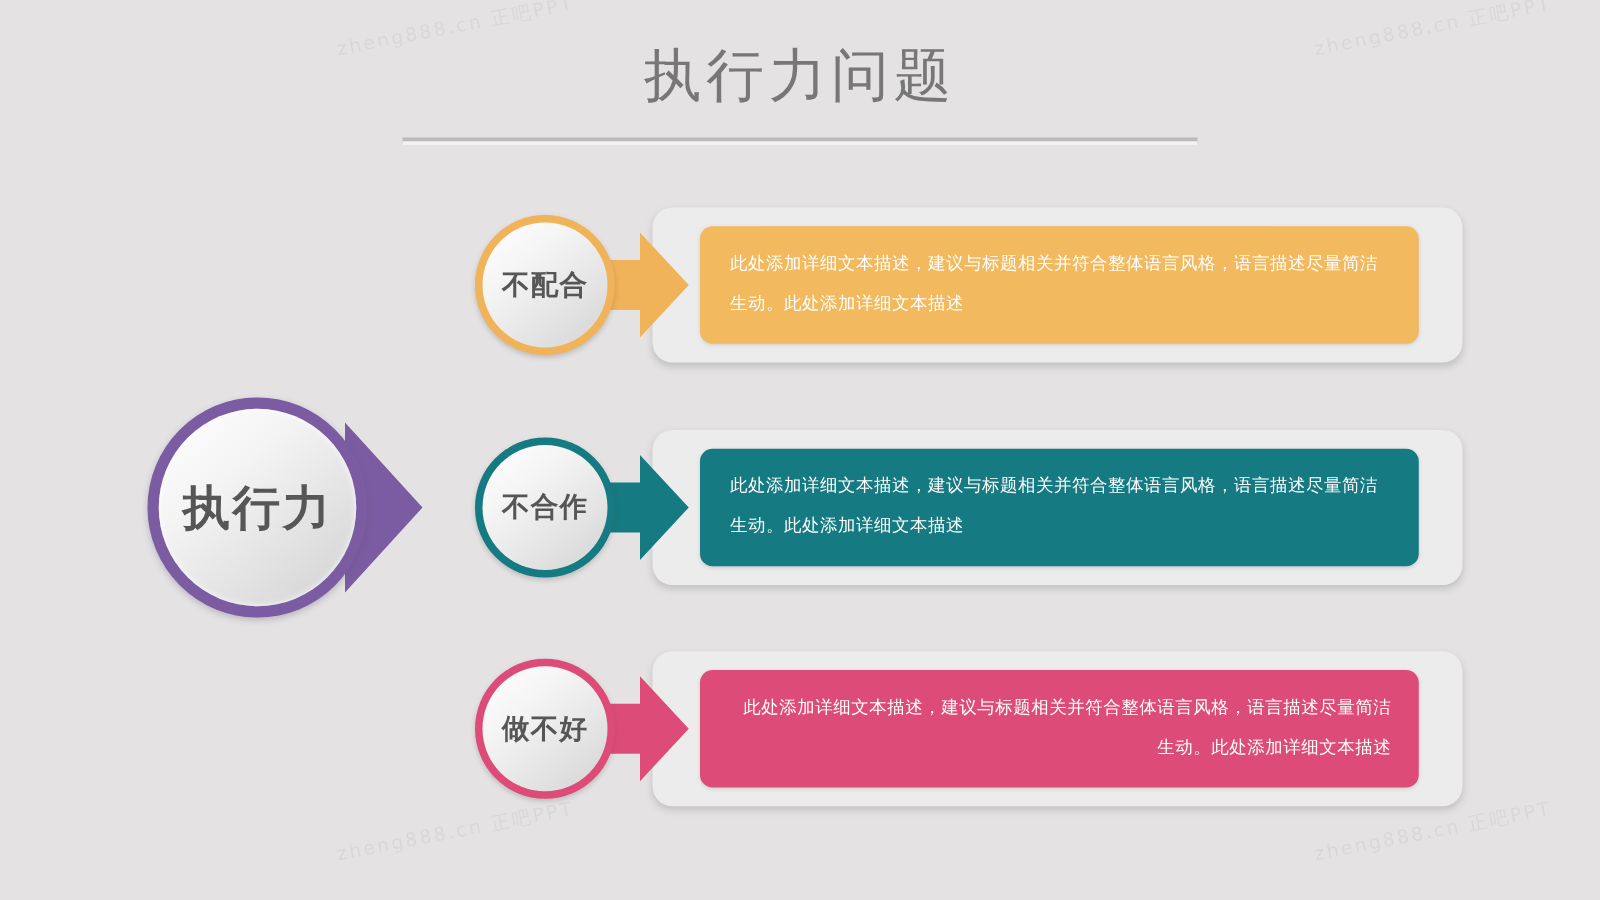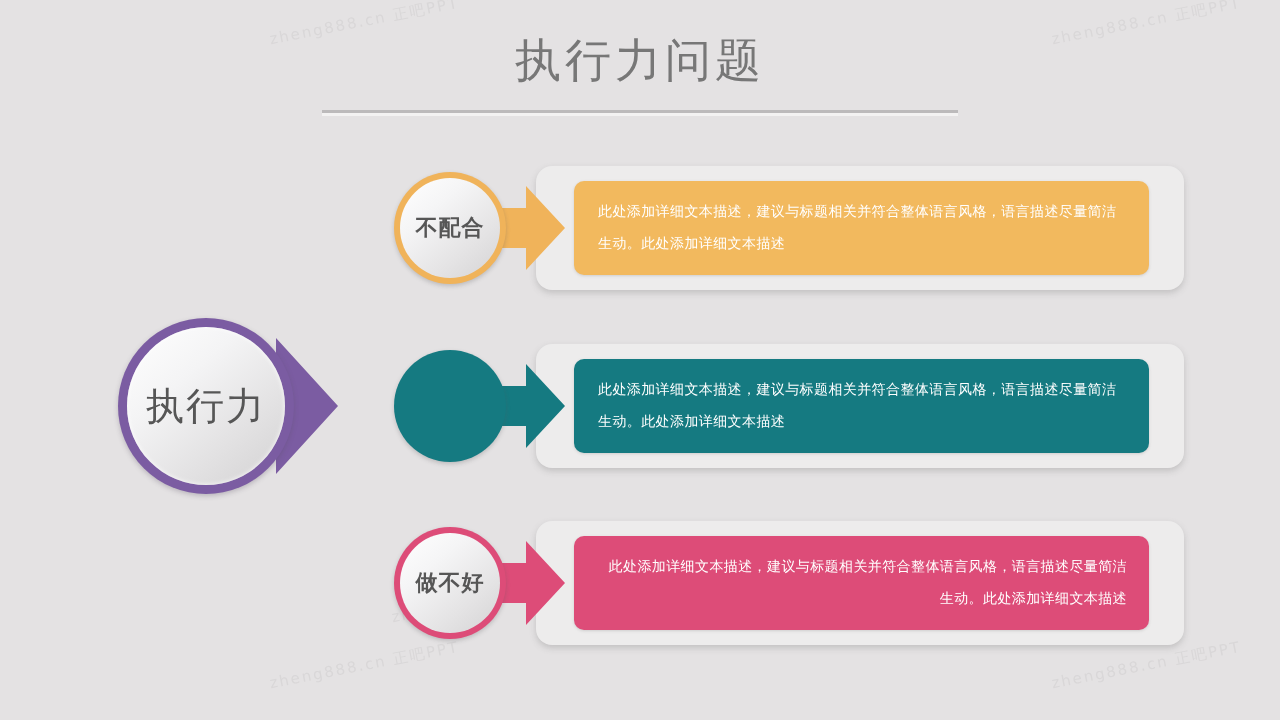--- a/index.html
+++ b/index.html
@@ -93,29 +93,29 @@
     width: 158px; height: 158px;
     border-radius: 50%;
     background: linear-gradient(140deg, #ffffff 0%, #f4f4f5 34%, #e2e1e2 70%, #d2d1d2 100%);
     box-shadow: inset 0 0 5px rgba(255,255,255,0.9);
     display: flex;
     align-items: center;
     justify-content: center;
   }
   .hub-label {
     font-size: 38px;
-    font-weight: normal;
+    font-weight: bold;
     color: #565656;
     letter-spacing: 2px;
   }
 
   
   .row {
     position: absolute;
-    left: 394px;
+    left: 380px;
     width: 790px;
     height: 112px;
     z-index: 3;
   }
   .row-1 { top: 166px; }
   .row-2 { top: 344px; }
   .row-3 { top: 521px; text-align: right; }
 
   .node {
     position: absolute;
@@ -229,20 +229,23 @@
   </div>
 </div>
 
 <div class="row row-2">
   <div class="tray"></div>
   <svg class="node-arrow" viewBox="0 0 86 88">
     <path d="M0,24 L46,24 L46,2 L85,44 L46,86 L46,64 L0,64 Z" fill="#157a81"></path>
   </svg>
   <div class="node">
     <div class="node-ring" style="background:#157a81"></div>
+    <div class="node-face">
+      <span class="node-label">不合作</span>
+    </div>
   </div>
   <div class="panel" style="background:#157a81">
     <span class="panel-text">此处添加详细文本描述，建议与标题相关并符合整体语言风格，语言描述尽量简洁生动。此处添加详细文本描述</span>
   </div>
 </div>
 
 <div class="row row-3">
   <div class="tray"></div>
   <svg class="node-arrow" viewBox="0 0 86 88">
     <path d="M0,24 L46,24 L46,2 L85,44 L46,86 L46,64 L0,64 Z" fill="#dd4c78"></path>

